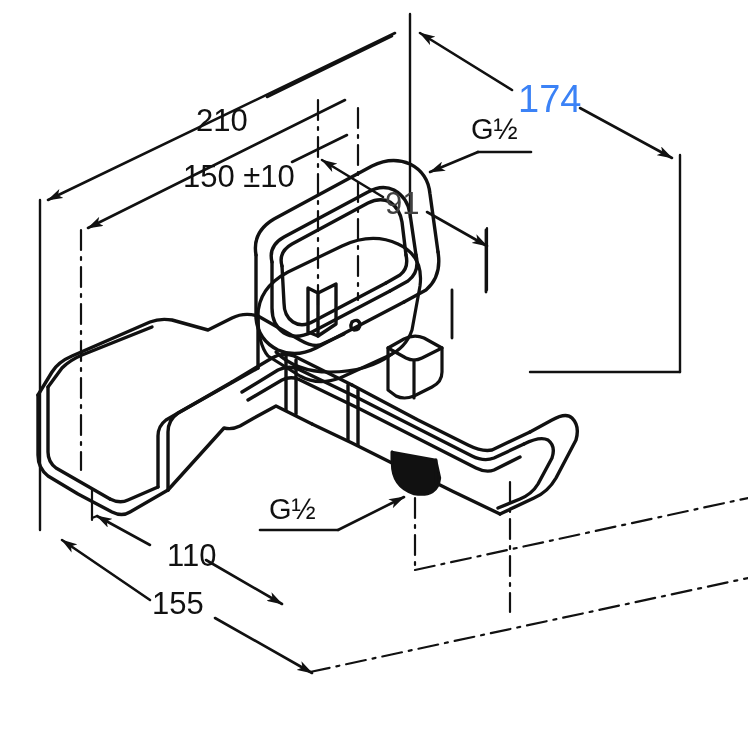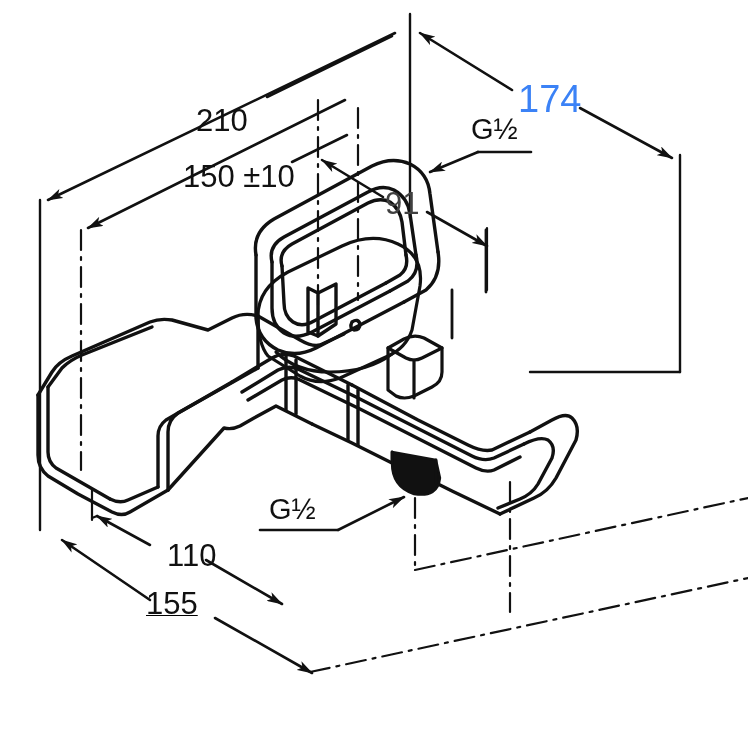--- a/index.html
+++ b/index.html
@@ -201,21 +201,21 @@
     </div>
 
     <div style="position:absolute;left:385px;top:186px;">
       <span class="dimtext" style="font-size:31px;color:#404040;">91</span>
     </div>
 
     <div style="position:absolute;left:143px;top:538px;margin-left:24px;">
       <span class="dimtext" style="font-size:31px;color:#111;">110</span>
     </div>
 
-    <div style="position:absolute;left:146px;top:586px;text-decoration:underline;">
+    <div style="position:absolute;left:152px;top:586px;">
       <span class="dimtext" style="font-size:31px;color:#111;">155</span>
     </div>
 
     <div style="position:absolute;left:471px;top:113px;">
       <span class="dimtext-sm" style="font-size:29px;color:#111;">G½</span>
     </div>
 
     <div style="position:absolute;left:269px;top:493px;">
       <span class="dimtext-sm" style="font-size:29px;color:#111;">G½</span>
     </div>

